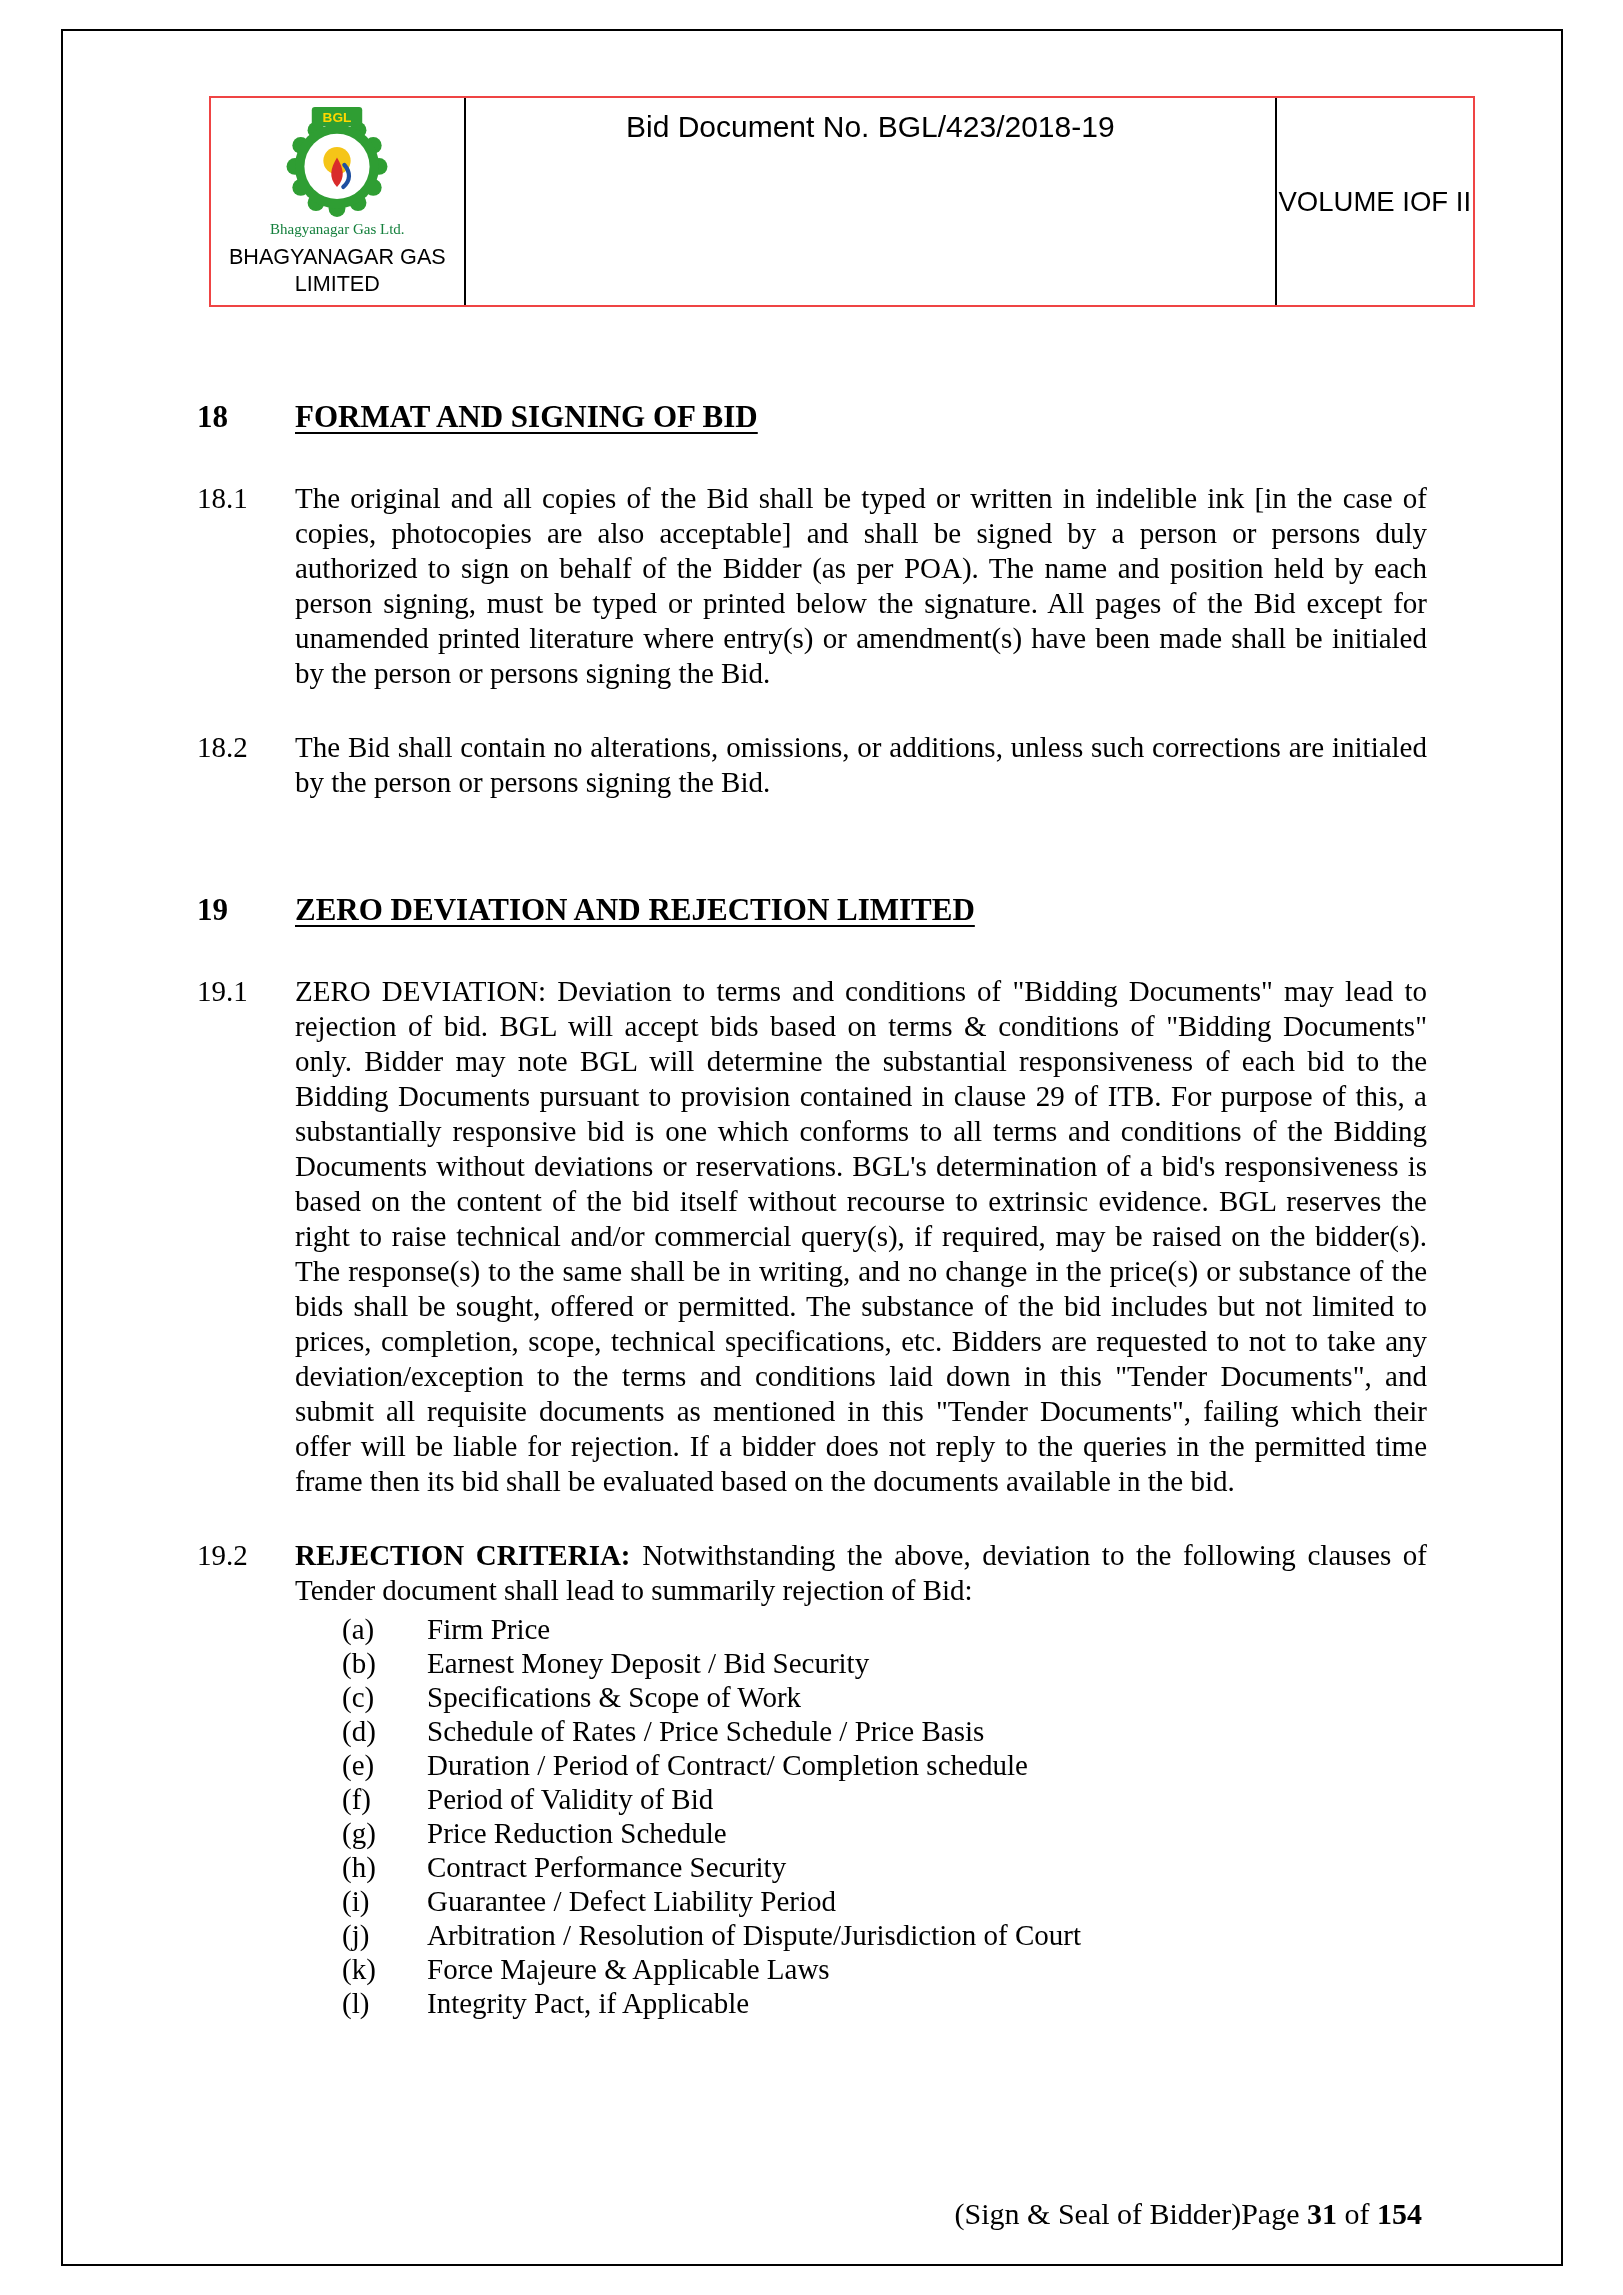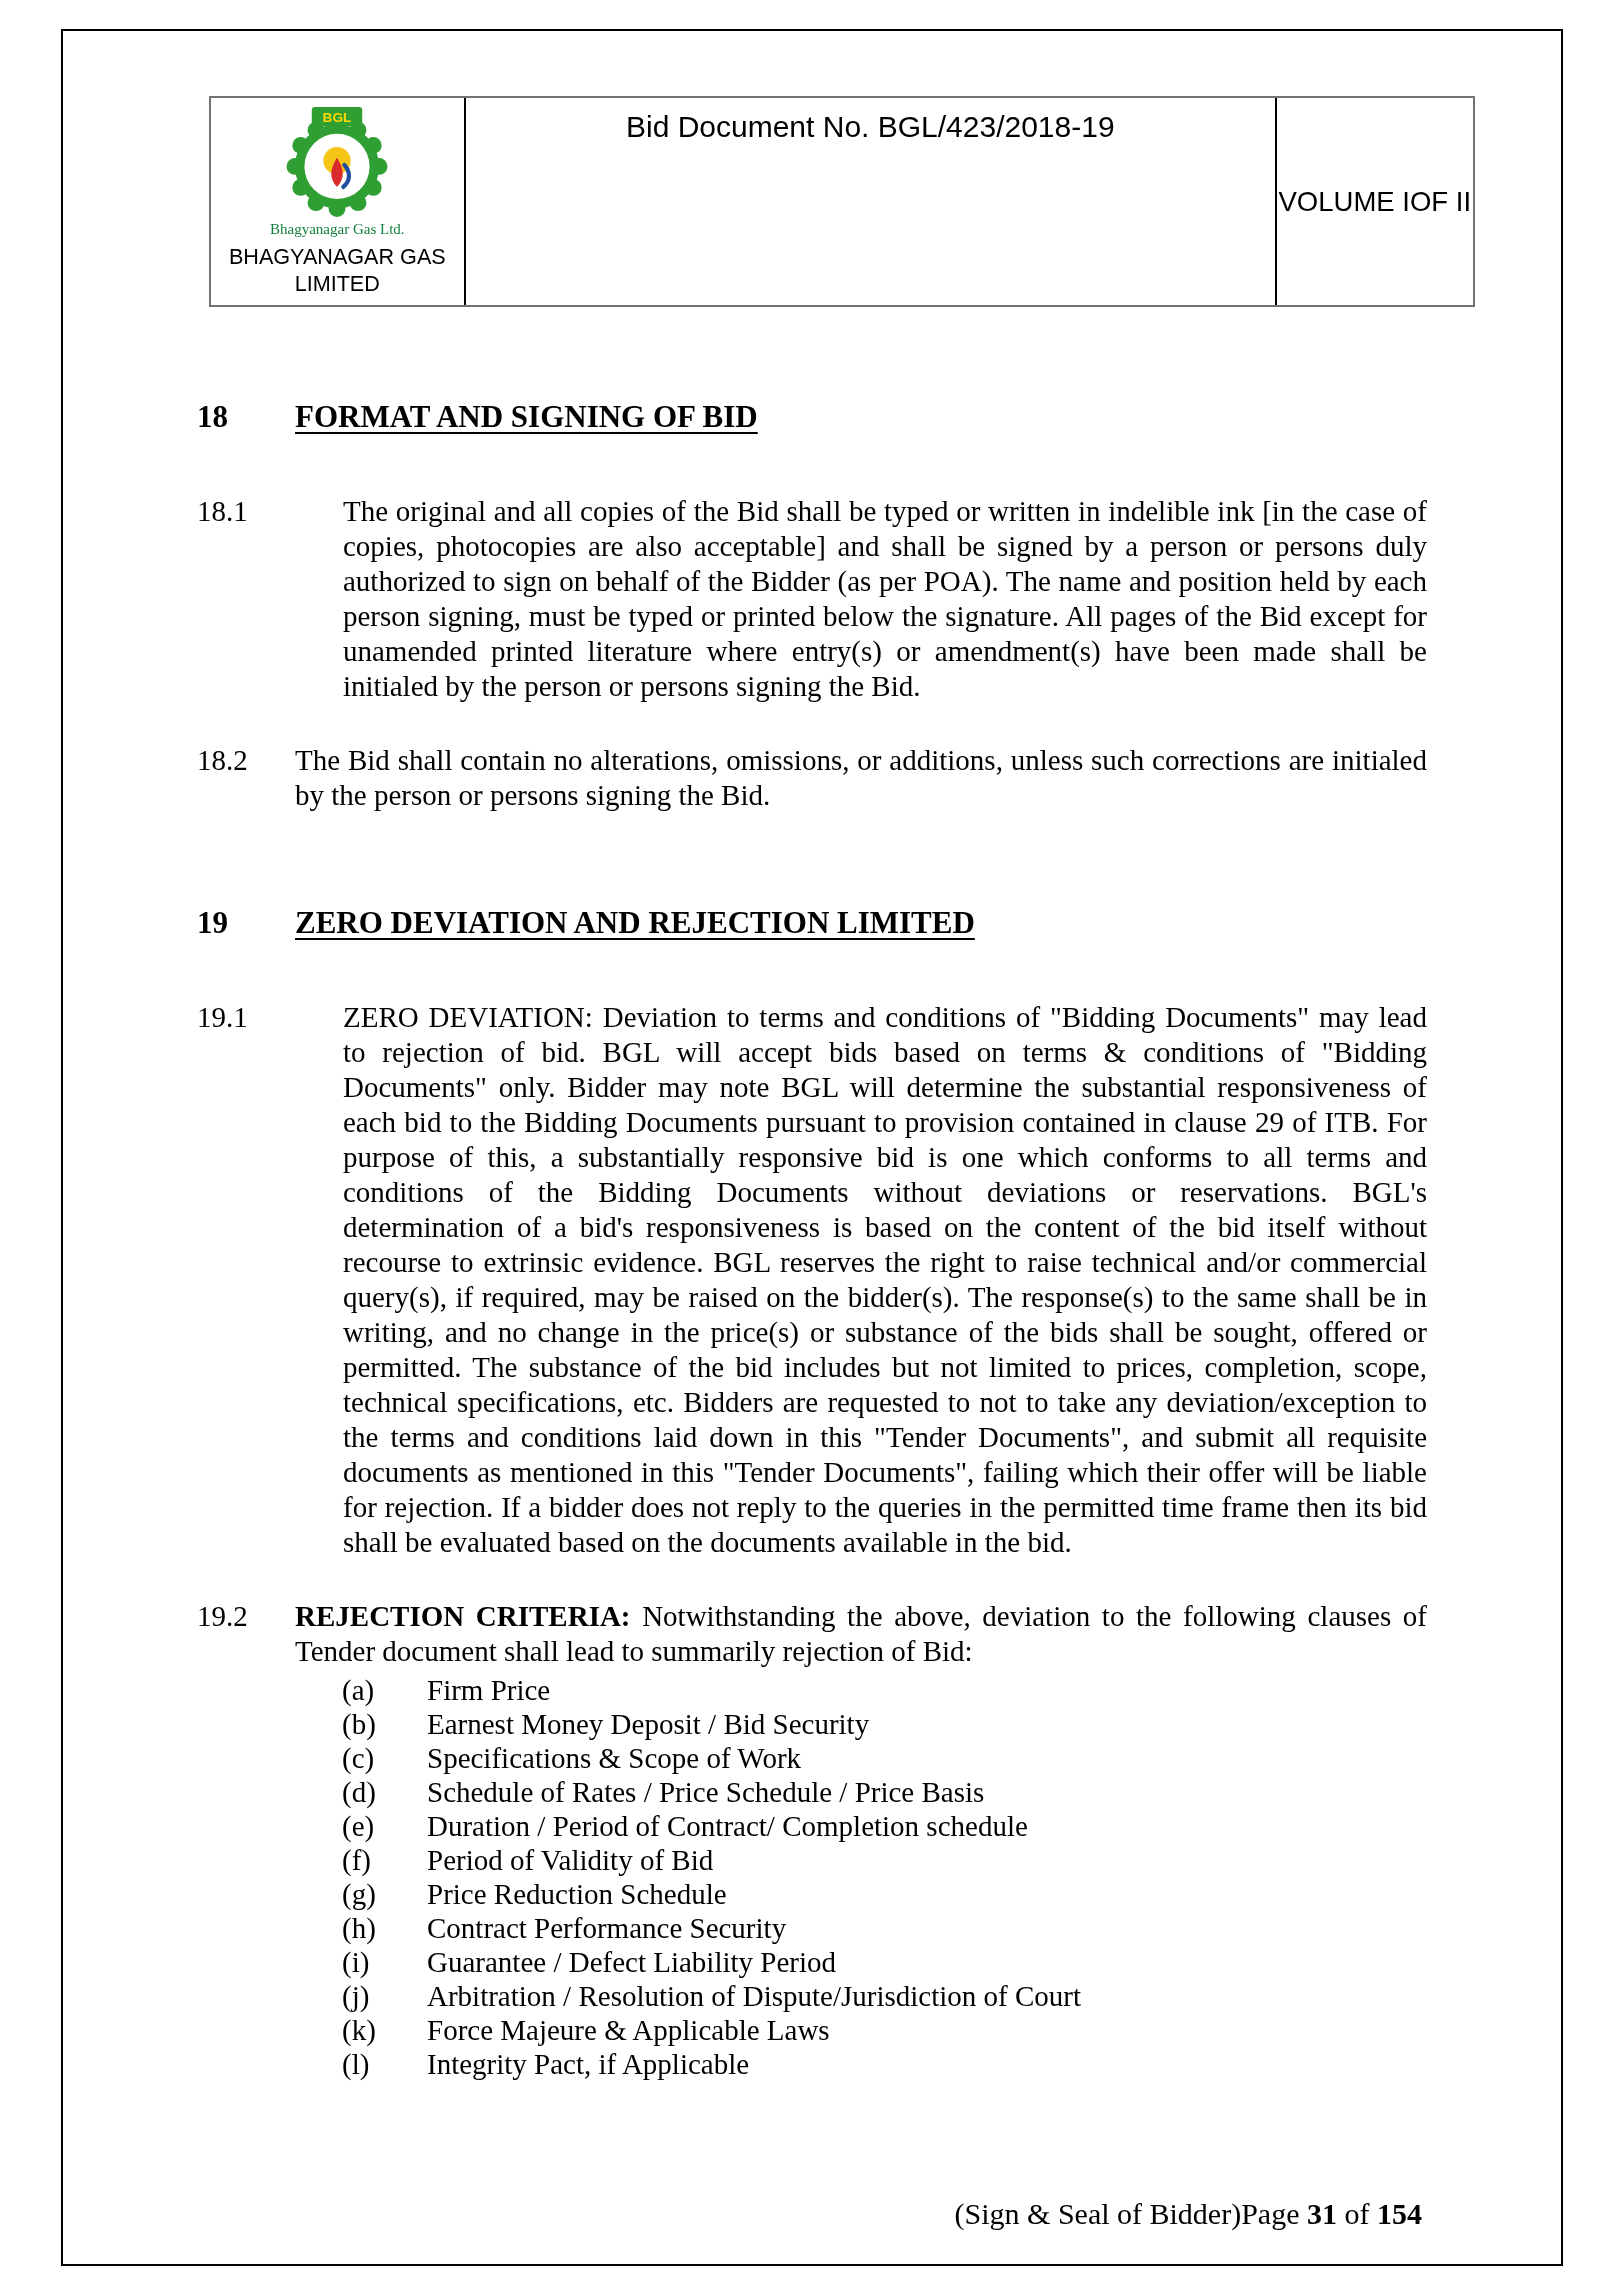--- a/index.html
+++ b/index.html
@@ -23,21 +23,21 @@
     position: relative;
     height: 100%;
     padding: 65px 134px 0 134px;
   }
 
   
   .header-table {
     display: flex;
     width: 1266px;
     margin-left: 11.8px;
-    border: 2px solid #737373;
+    border: 2px solid #ef4444;
   }
   .cell { border-right: 2px solid #000; }
   .cell:last-child { border-right: none; }
   .logo-cell {
     width: 255px;
     display: flex; flex-direction: column;
     align-items: center; justify-content: center;
     padding: 7.9px 5.2px;
   }
   .logo-caption {
@@ -87,21 +87,21 @@
   .sec-18 { margin-top: 92px; }
   .sec-19 { margin-top: 92px; }
 
   .clause {
     display: flex;
     font-size: 29px;
     line-height: 35px;
   }
   .clause .cnum { flex: 0 0 98px; }
   .clause .ctext { flex: 1; text-align: justify; }
-  .mt-first { margin-top: 60px; gap: 48px; }
+  .mt-first { margin-top: 47px; }
   .mt-next  { margin-top: 39px; }
 
   .lead-bold { font-weight: bold; }
 
   .rc-list { margin-top: 3.9px; }
   .rc-item {
     display: flex;
     padding-left: 47px;
     font-size: 29px;
     line-height: 34px;

